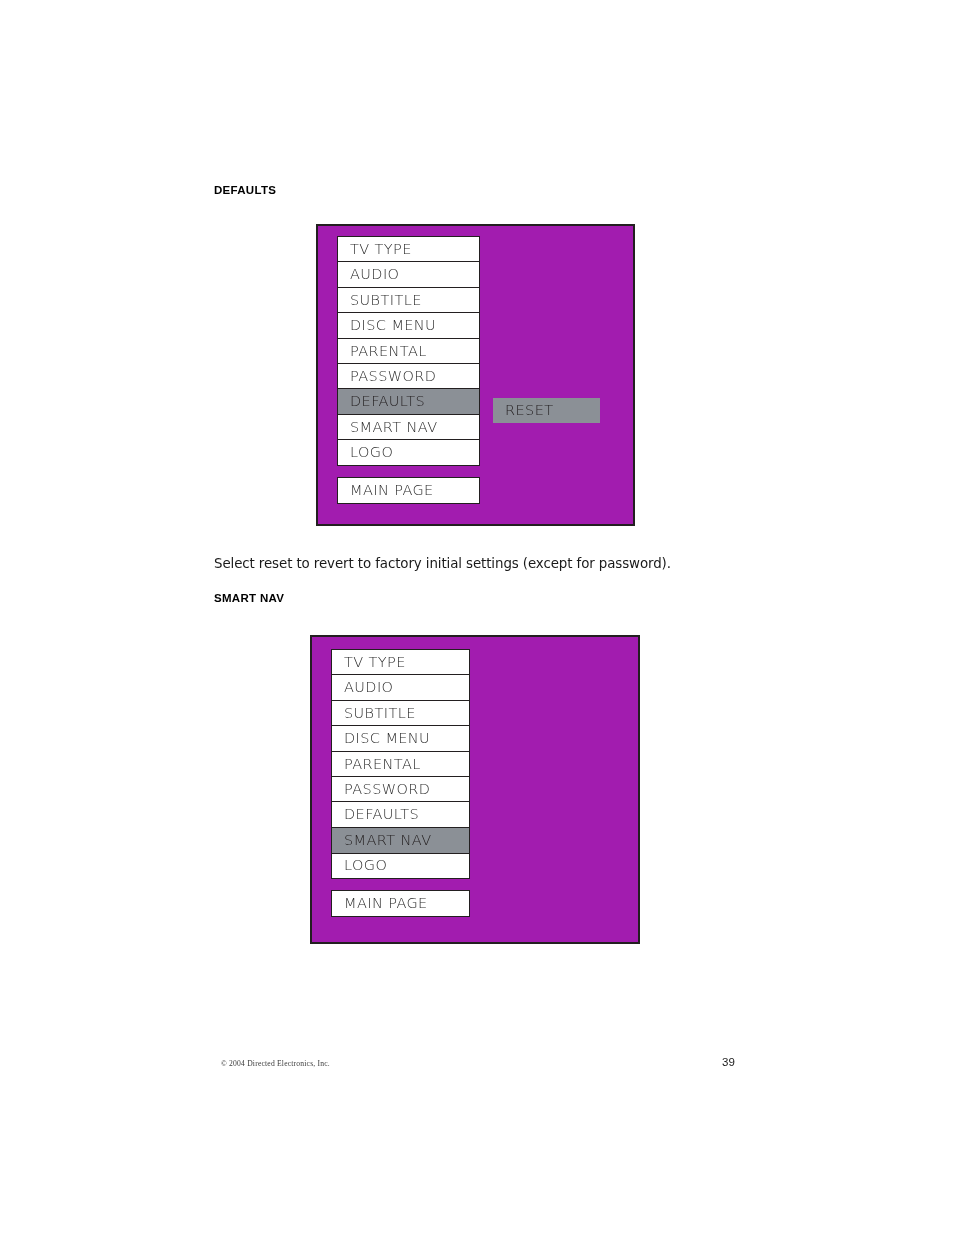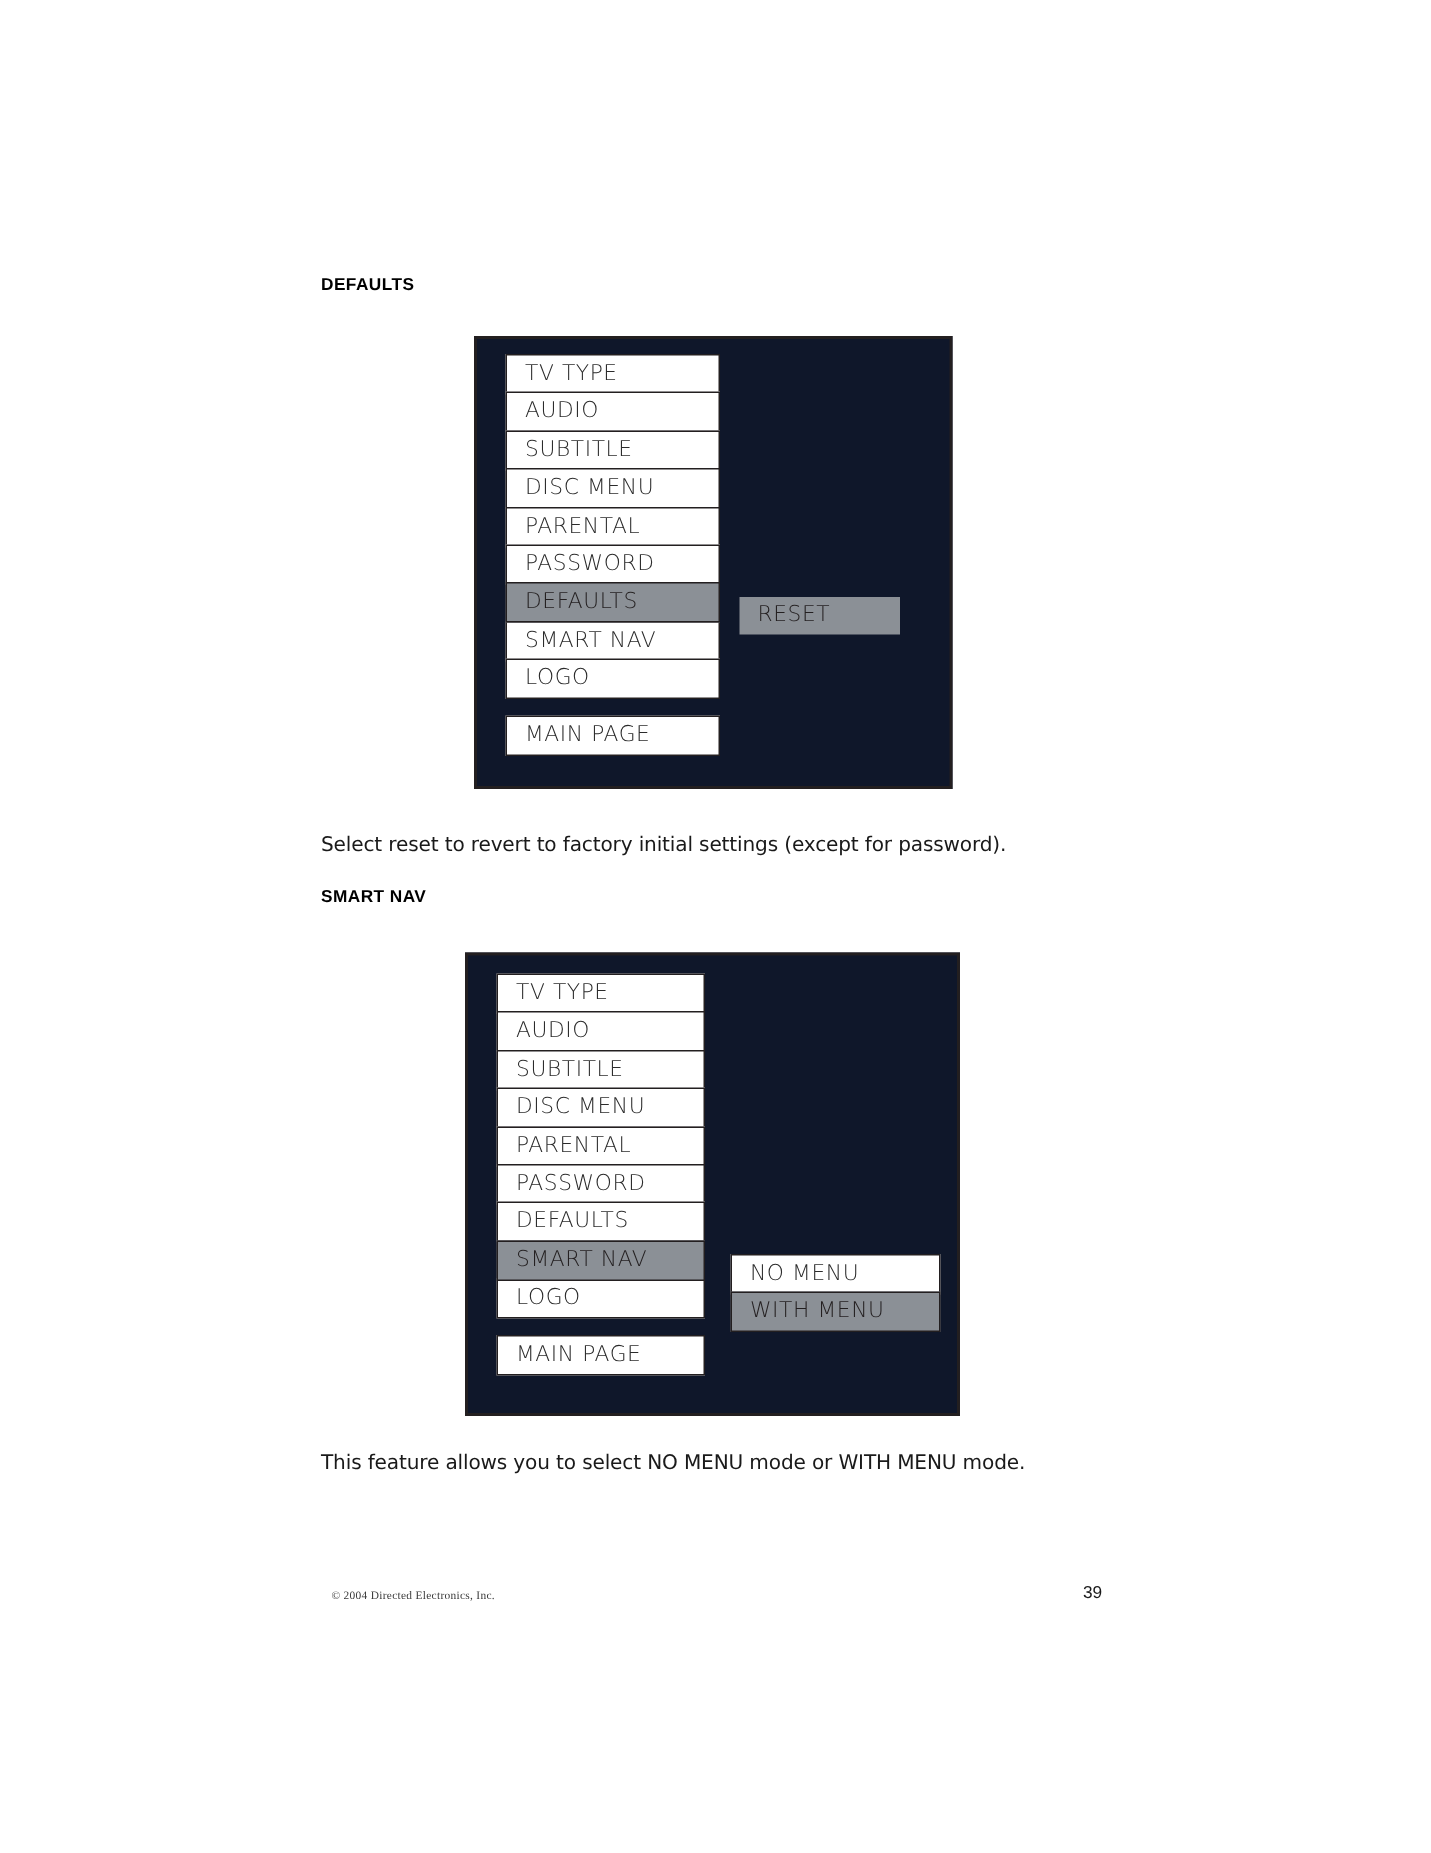--- a/index.html
+++ b/index.html
@@ -48,21 +48,21 @@
     text-align: right;
   }
   #para-defaults { top: 556px; }
   #para-smartnav { top: 968px; }
 
   
   .diagram {
     position: absolute;
     box-sizing: border-box;
     border: 2px solid #231f20;
-    background: #0f172a;
+    background: #a21caf;
   }
   #diagram-defaults {
     left: 316px;
     top: 224px;
     width: 319px;
     height: 302px;
   }
   #diagram-smartnav {
     left: 310px;
     top: 635px;
@@ -197,24 +197,19 @@
       <div class="menu-item">AUDIO</div>
       <div class="menu-item">SUBTITLE</div>
       <div class="menu-item">DISC MENU</div>
       <div class="menu-item">PARENTAL</div>
       <div class="menu-item">PASSWORD</div>
       <div class="menu-item">DEFAULTS</div>
       <div class="menu-item selected">SMART NAV</div>
       <div class="menu-item">LOGO</div>
       <div class="menu-item spaced">MAIN PAGE</div>
     </div>
-    <div class="submenu-col">
-      <div class="submenu-item">NO MENU</div>
-      <div class="submenu-item selected">WITH MENU</div>
-    </div>
   </div>
 
-  <div class="body-text" id="para-smartnav">This feature allows you to select NO MENU mode or WITH MENU mode.</div>
 
   <div id="footer-copyright">© 2004  Directed Electronics, Inc.</div>
   <div id="footer-pagenum">39</div>
 
 </div>
 
 </body></html>

